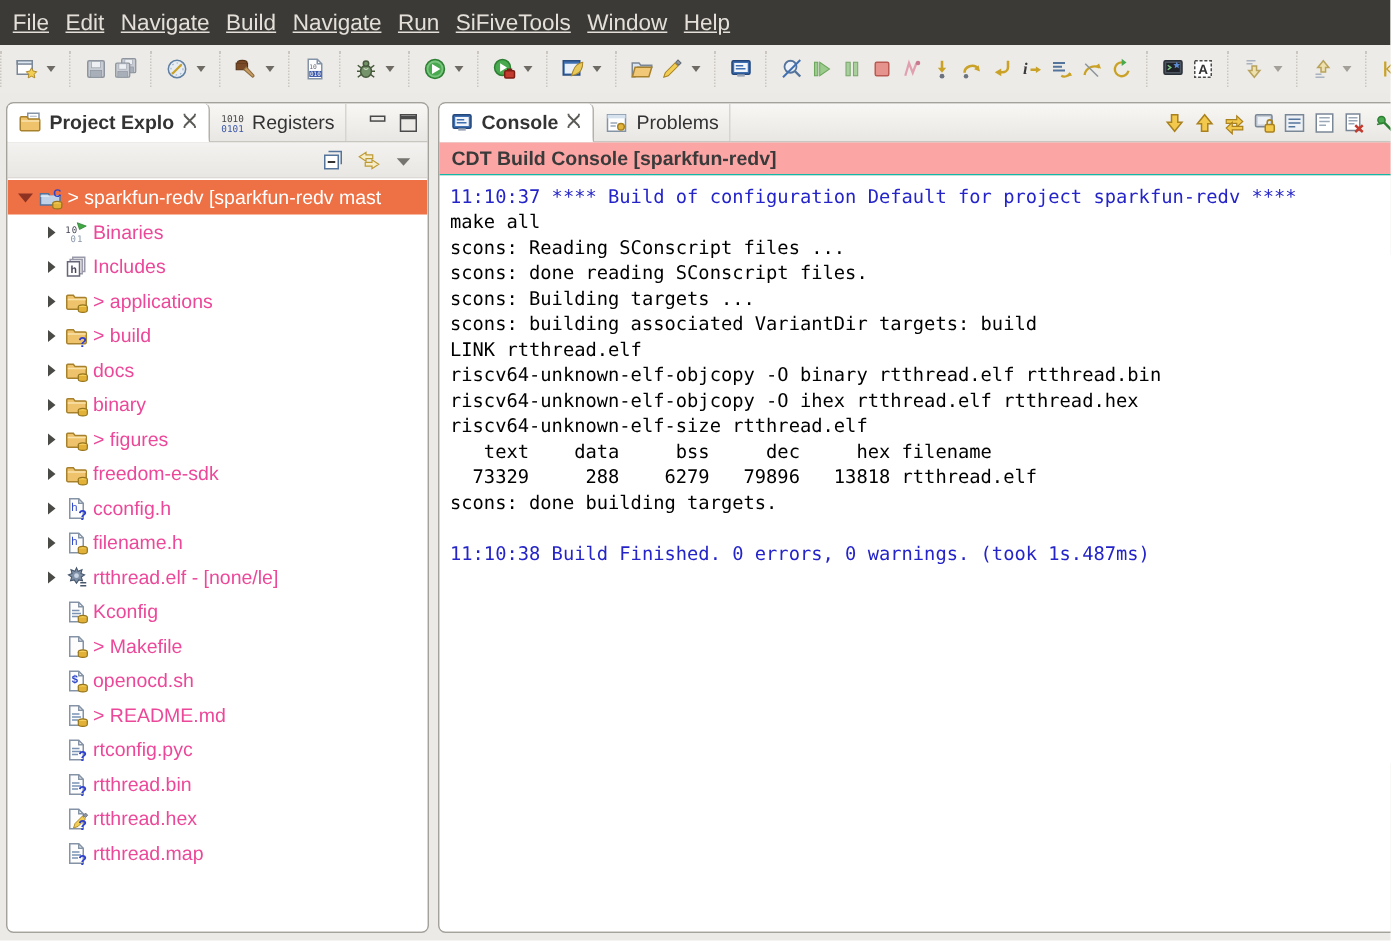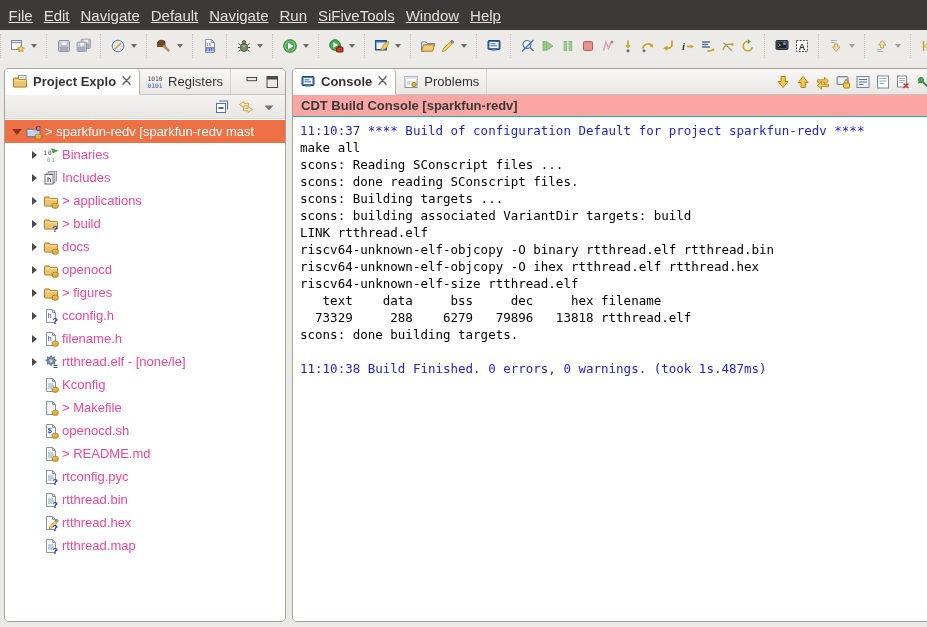--- a/index.html
+++ b/index.html
@@ -37,21 +37,21 @@
   .cline.blue { color:#2424C8; }
   .icon svg { display:block; }
 </style>
 </head>
 <body>
 
 <div class="menubar" id="menubar">
     <span class="menu-item">File</span>
     <span class="menu-item">Edit</span>
     <span class="menu-item">Navigate</span>
-    <span class="menu-item">Default</span>
+    <span class="menu-item">Build</span>
     <span class="menu-item">Navigate</span>
     <span class="menu-item">Run</span>
     <span class="menu-item">SiFiveTools</span>
     <span class="menu-item">Window</span>
     <span class="menu-item">Help</span>
   </div>
 <div class="toolbar" id="toolbar">
     <div class="tgroup">
       <span class="tbtn">
         <svg width="16" height="16" viewBox="0 0 16 16">
@@ -463,36 +463,51 @@
             <span class="exp"></span>
           </span>
           <span class="icon ticon16">
             <svg width="16" height="16" viewBox="0 0 16 16">
               <path d="M1.5 4.6c0-.4.3-.7.7-.7h3.7l1.2 1.5h6.7c.4 0 .7.3.7.7v6.3c0 .4-.3.7-.7.7H2.2c-.4 0-.7-.3-.7-.7z" fill="#EFC36B" stroke="#A8812C"></path>
               <path d="M2.2 6.6h12" stroke="#F9E3AC" stroke-width="1"></path>
               <ellipse cx="12.2" cy="11.6" rx="3" ry="1.4" fill="#F5CE5B" stroke="#96751C" stroke-width="0.8"></ellipse>
               <path d="M9.2 11.6v2.3c0 .8 1.35 1.4 3 1.4s3-.6 3-1.4v-2.3" fill="#E2B138" stroke="#96751C" stroke-width="0.8"></path>
             </svg>
           </span>
-          <span>openocd</span>
+          <span>binary</span>
         </div>
         <div class="trow">
           <span style="width: 21px; flex: 0 0 auto;"></span>
           <span class="exp-box">
             <span class="exp"></span>
           </span>
           <span class="icon ticon16">
             <svg width="16" height="16" viewBox="0 0 16 16">
               <path d="M1.5 4.6c0-.4.3-.7.7-.7h3.7l1.2 1.5h6.7c.4 0 .7.3.7.7v6.3c0 .4-.3.7-.7.7H2.2c-.4 0-.7-.3-.7-.7z" fill="#EFC36B" stroke="#A8812C"></path>
               <path d="M2.2 6.6h12" stroke="#F9E3AC" stroke-width="1"></path>
               <ellipse cx="12.2" cy="11.6" rx="3" ry="1.4" fill="#F5CE5B" stroke="#96751C" stroke-width="0.8"></ellipse>
               <path d="M9.2 11.6v2.3c0 .8 1.35 1.4 3 1.4s3-.6 3-1.4v-2.3" fill="#E2B138" stroke="#96751C" stroke-width="0.8"></path>
             </svg>
           </span>
           <span>&gt; figures</span>
+        </div>
+        <div class="trow">
+          <span style="width: 21px; flex: 0 0 auto;"></span>
+          <span class="exp-box">
+            <span class="exp"></span>
+          </span>
+          <span class="icon ticon16">
+            <svg width="16" height="16" viewBox="0 0 16 16">
+              <path d="M1.5 4.6c0-.4.3-.7.7-.7h3.7l1.2 1.5h6.7c.4 0 .7.3.7.7v6.3c0 .4-.3.7-.7.7H2.2c-.4 0-.7-.3-.7-.7z" fill="#EFC36B" stroke="#A8812C"></path>
+              <path d="M2.2 6.6h12" stroke="#F9E3AC" stroke-width="1"></path>
+              <ellipse cx="12.2" cy="11.6" rx="3" ry="1.4" fill="#F5CE5B" stroke="#96751C" stroke-width="0.8"></ellipse>
+              <path d="M9.2 11.6v2.3c0 .8 1.35 1.4 3 1.4s3-.6 3-1.4v-2.3" fill="#E2B138" stroke="#96751C" stroke-width="0.8"></path>
+            </svg>
+          </span>
+          <span>freedom-e-sdk</span>
         </div>
         <div class="trow">
           <span style="width: 21px; flex: 0 0 auto;"></span>
           <span class="exp-box">
             <span class="exp"></span>
           </span>
           <span class="icon ticon16">
             <svg width="16" height="16" viewBox="0 0 16 16">
               <path d="M3.5 1.5h6l3 3v10h-9z" fill="#FDFDFD" stroke="#8593A6"></path>
               <path d="M9.5 1.5v3h3" fill="none" stroke="#8593A6"></path>

